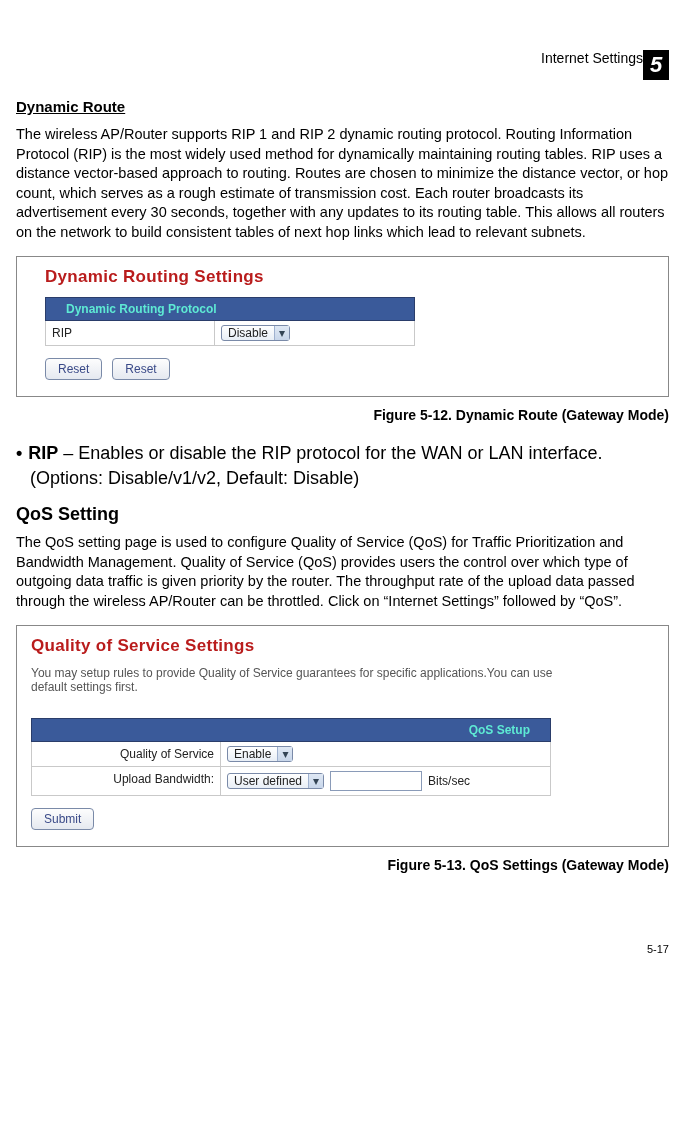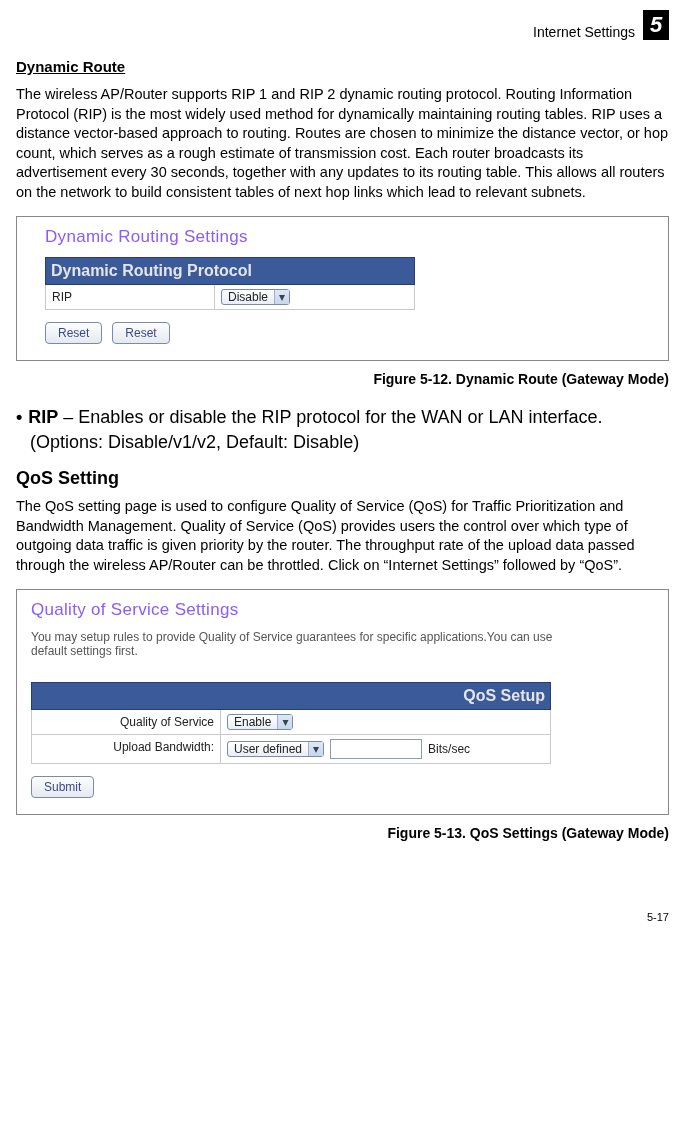--- a/index.html
+++ b/index.html
@@ -10,23 +10,23 @@
     background: #fff;
     color: #000;
     width: 685px;
   }
   .page {
     padding: 10px 16px 30px 16px;
   }
   .header-row {
     display: flex;
     justify-content: flex-end;
-    align-items: flex-end;
-    gap: 8px;
+    align-items: flex-start;
     margin-bottom: 18px;
+    margin-top: 40px;
   }
   .header-label {
     font-size: 14px;
   }
   .chapter-box {
     background: #000;
     color: #fff;
     font-weight: bold;
     font-size: 22px;
     width: 26px;
@@ -51,38 +51,38 @@
     font-weight: bold;
     font-size: 18px;
     margin: 14px 0 8px 0;
   }
   .screenshot-frame {
     border: 1px solid #888;
     padding: 10px 12px 16px 28px;
     margin-bottom: 10px;
   }
   .panel-title {
-    color: #8b5cf6;
-    font-weight: normal;
+    color: #b91c1c;
+    font-weight: bold;
     font-size: 17px;
     letter-spacing: .3px;
     margin-bottom: 10px;
   }
   .panel-subtext {
     color: #555;
     font-size: 12px;
     margin-bottom: 24px;
     max-width: 540px;
   }
   .blue-bar {
     background: #3a5a9a;
-    color: #e5e5e5;
-    font-weight: bold;
-    font-size: 16px;
-    padding: 4px 5px;
+    color: #5eead4;
+    font-weight: bold;
+    font-size: 12px;
+    padding: 4px 20px;
     border: 1px solid #2a3d6a;
   }
   .field-row {
     display: flex;
     align-items: stretch;
     font-size: 12px;
     color: #222;
   }
   .field-label {
     flex: 0 0 170px;

